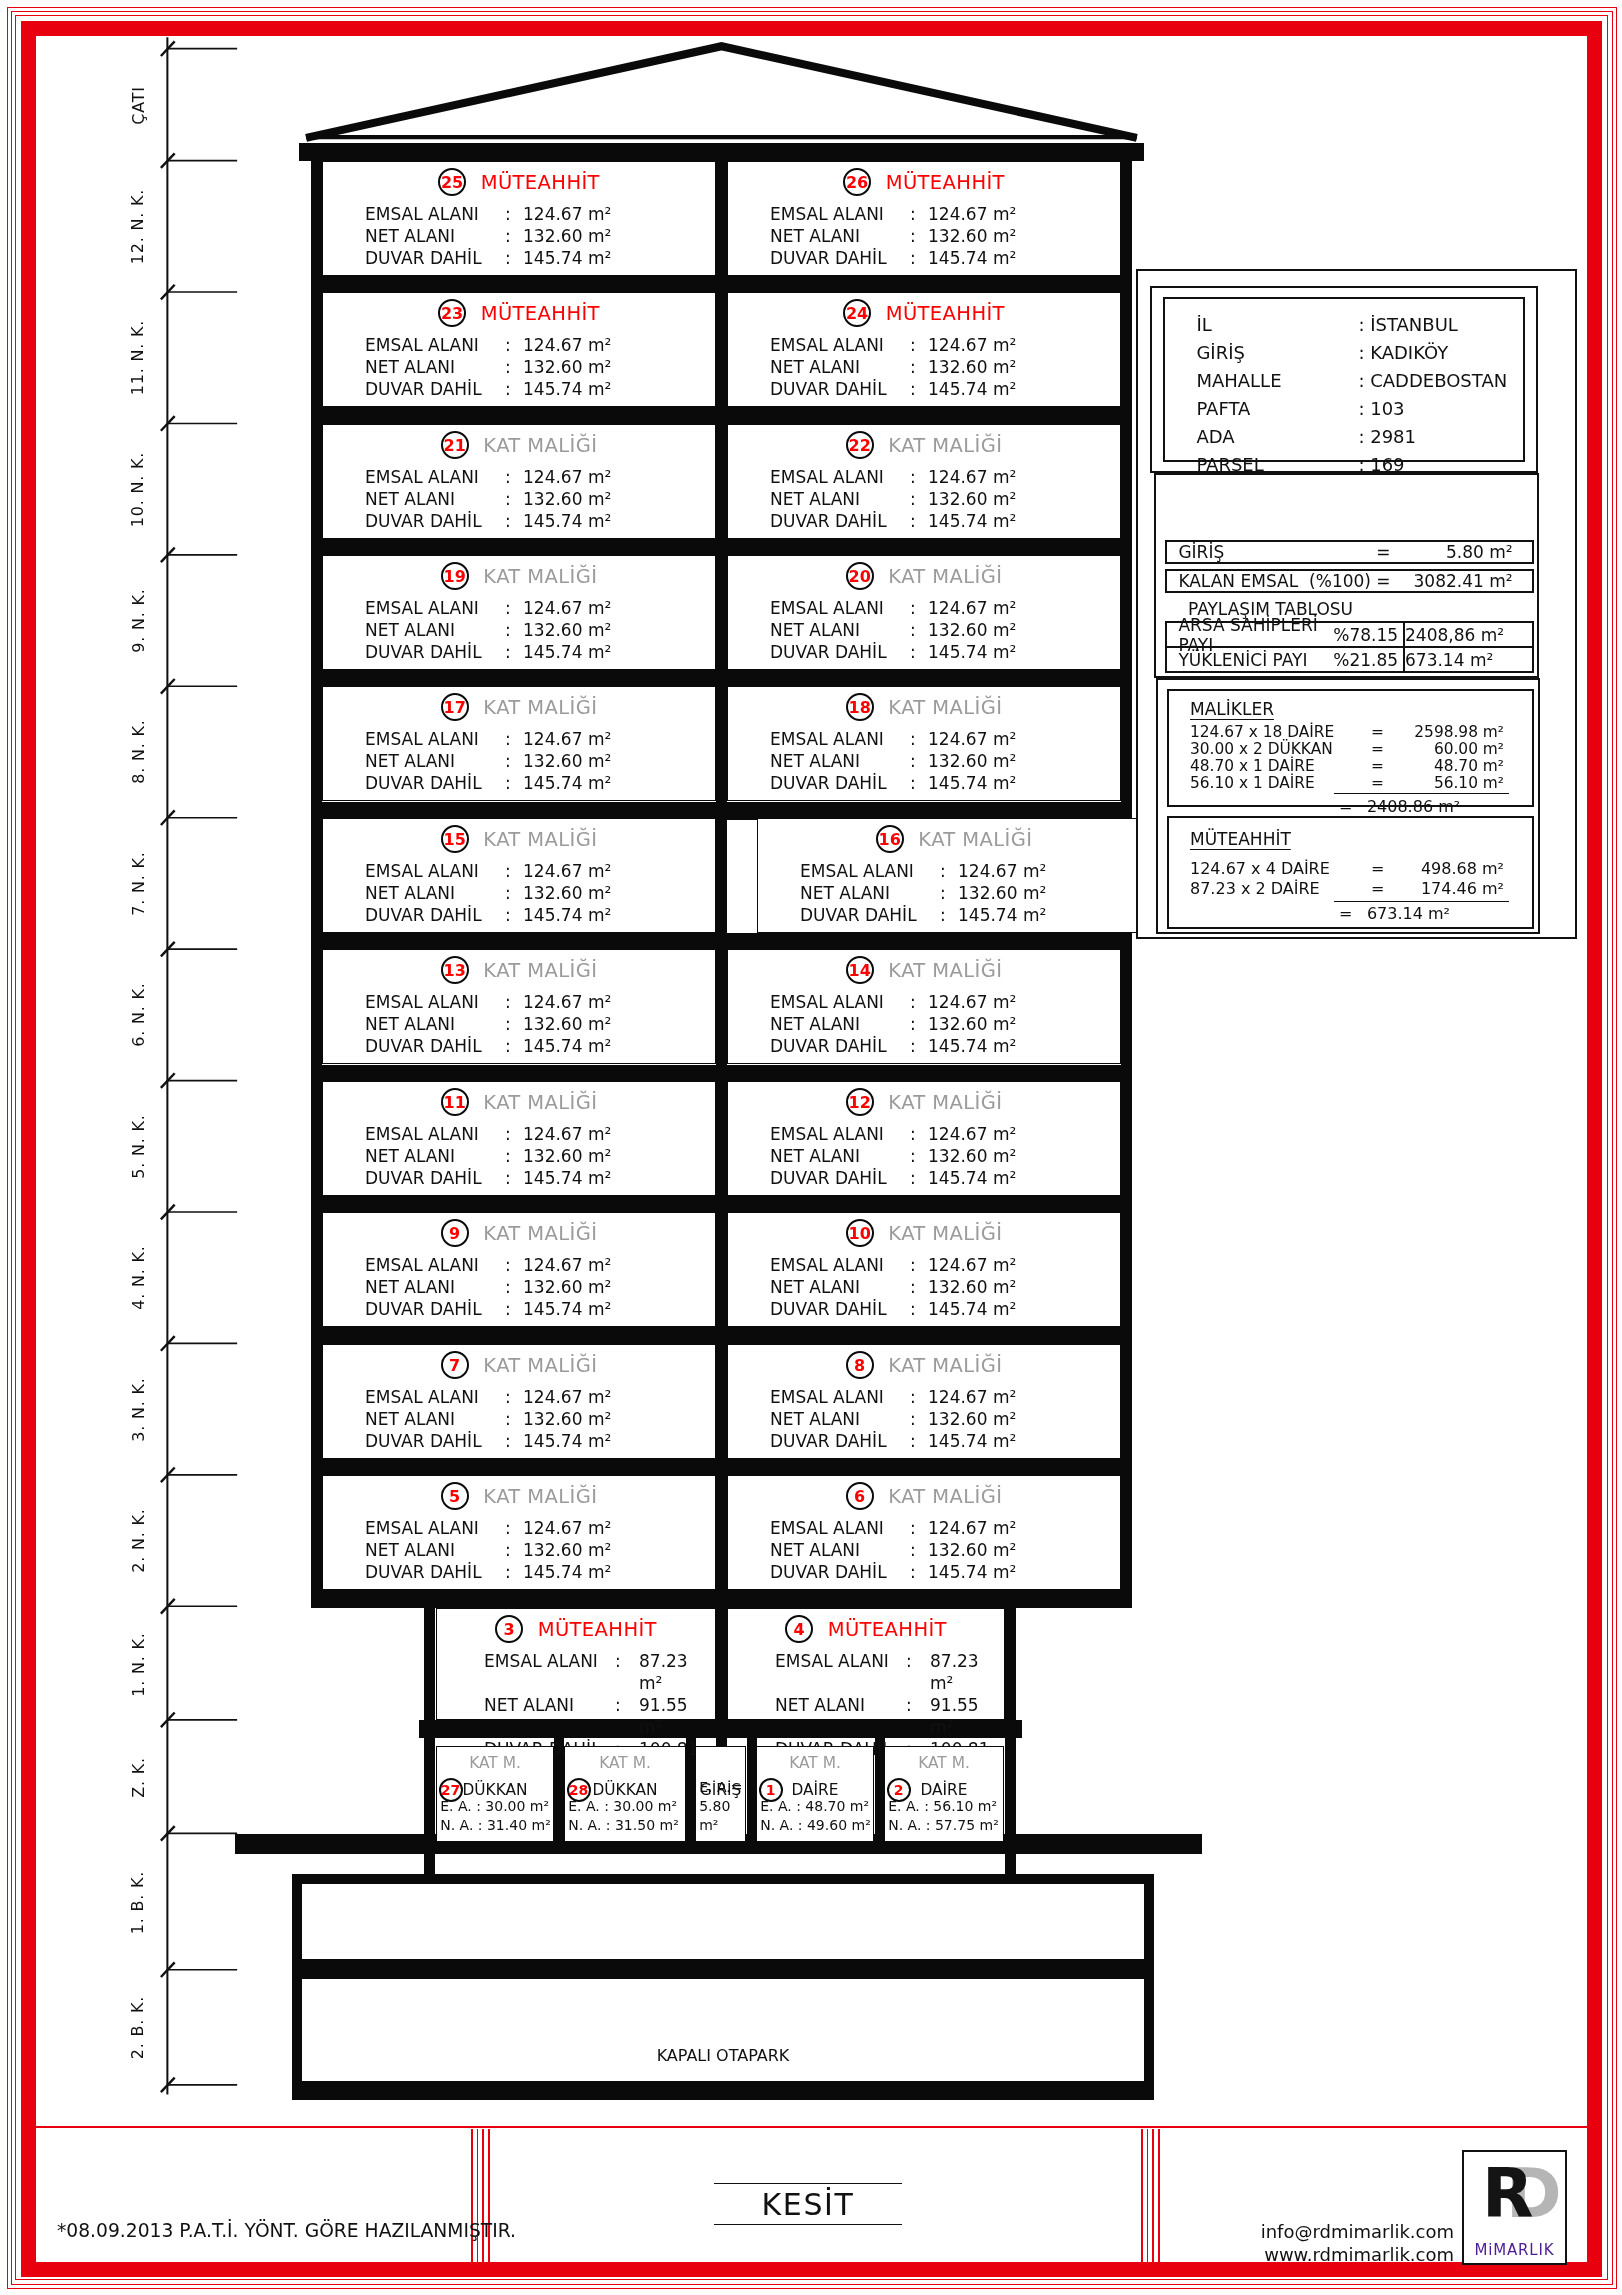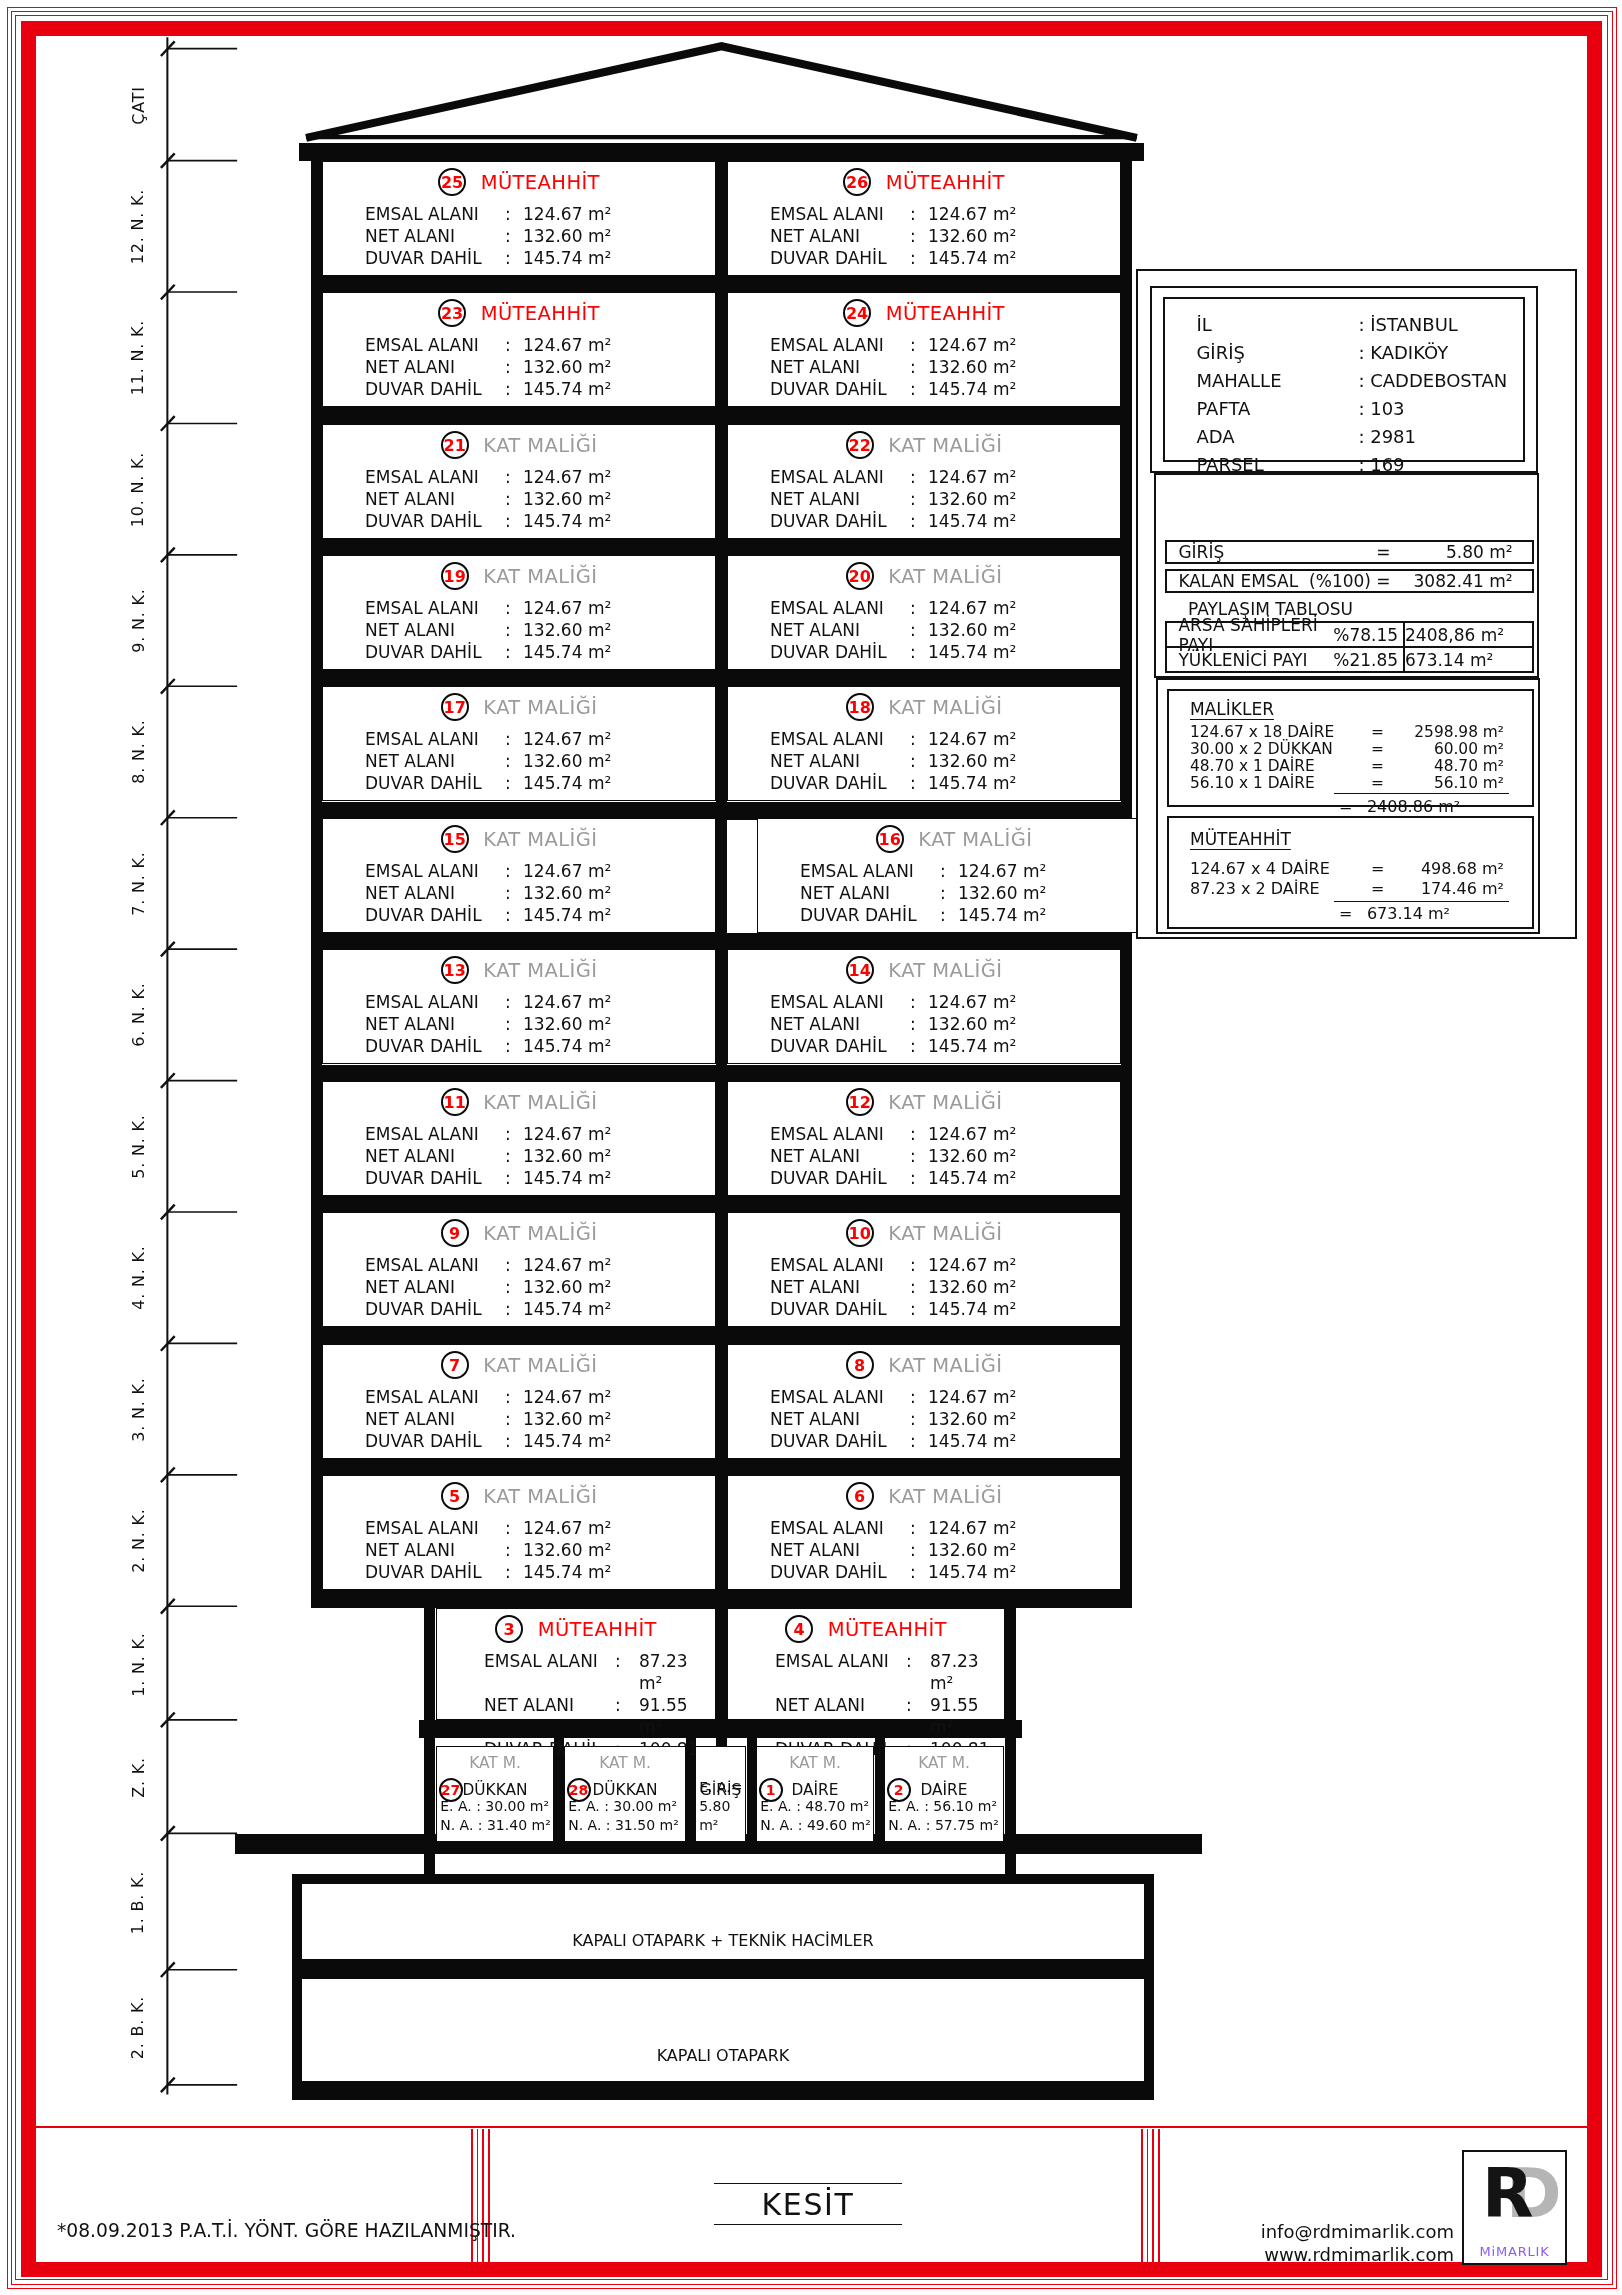--- a/index.html
+++ b/index.html
@@ -83,21 +83,21 @@
   .footer-sep{position:absolute;left:36px;top:2126px;width:1551px;height:1.6px;background:#e8000f;}
   .f-divider{position:absolute;top:2129px;height:133px;width:19.5px;
              background:repeating-linear-gradient(90deg,#e8000f 0 1.6px,rgba(0,0,0,0) 1.6px 5.7px);}
   .note{position:absolute;left:57px;top:2220px;font-size:18.7px;}
   .kesit-block{position:absolute;left:714px;top:2183px;width:188px;height:42px;border-top:1.6px solid #111;border-bottom:1.6px solid #111;
                box-sizing:border-box;display:flex;align-items:center;justify-content:center;font-size:30px;letter-spacing:1.6px;}
   .contact{position:absolute;left:1250px;top:2220px;width:204px;text-align:right;font-size:18px;line-height:23px;}
   .logo-box{position:absolute;left:1462px;top:2150px;width:105px;height:115px;border:2.4px solid #111;background:#fff;box-sizing:border-box;z-index:6;}
   .logo-d{position:absolute;left:42px;top:0px;font-size:67px;font-weight:700;color:#b5b5b5;line-height:84px;}
   .logo-r{position:absolute;left:18px;top:0px;font-size:67px;font-weight:700;color:#141414;line-height:84px;}
-  .logo-text{position:absolute;bottom:4px;width:100%;text-align:center;font-size:13px;letter-spacing:0.8px;color:#8b5cf6;}
+  .logo-text{position:absolute;bottom:4px;width:100%;text-align:center;font-size:15px;letter-spacing:0.8px;color:#4c1d95;}
 </style>
 </head>
 <body>
 
 <div class="sheet">
 
   <div class="ring r1"></div>
   <div class="ring r2"></div>
   <div class="ring r3"></div>
   <div class="band" style="left:21px;top:21px;width:1581px;height:14.6px;"></div>
@@ -816,21 +816,20 @@
         <div class="gc-badge">2</div>
         <div class="gc-label">DAİRE</div>
         <div class="gc-lines">
           <div>E. A. : 56.10 m²</div>
           <div>N. A. : 57.75 m²</div>
         </div>
       </div>
     </div>
 
   <div class="basement">
-    <div class="b-label l1">KAPALI OTAPARK + TEKNİK HACİMLER</div>
     <div class="b-slab"></div>
     <div class="b-label l2">KAPALI OTAPARK</div>
   </div>
 
   <div class="info-outer">
     <div class="loc-box">
       <div class="loc-inner" id="loc-rows">
           <div class="loc-row">
             <div class="ll">İL</div>
             <div class="lv">: İSTANBUL</div>

